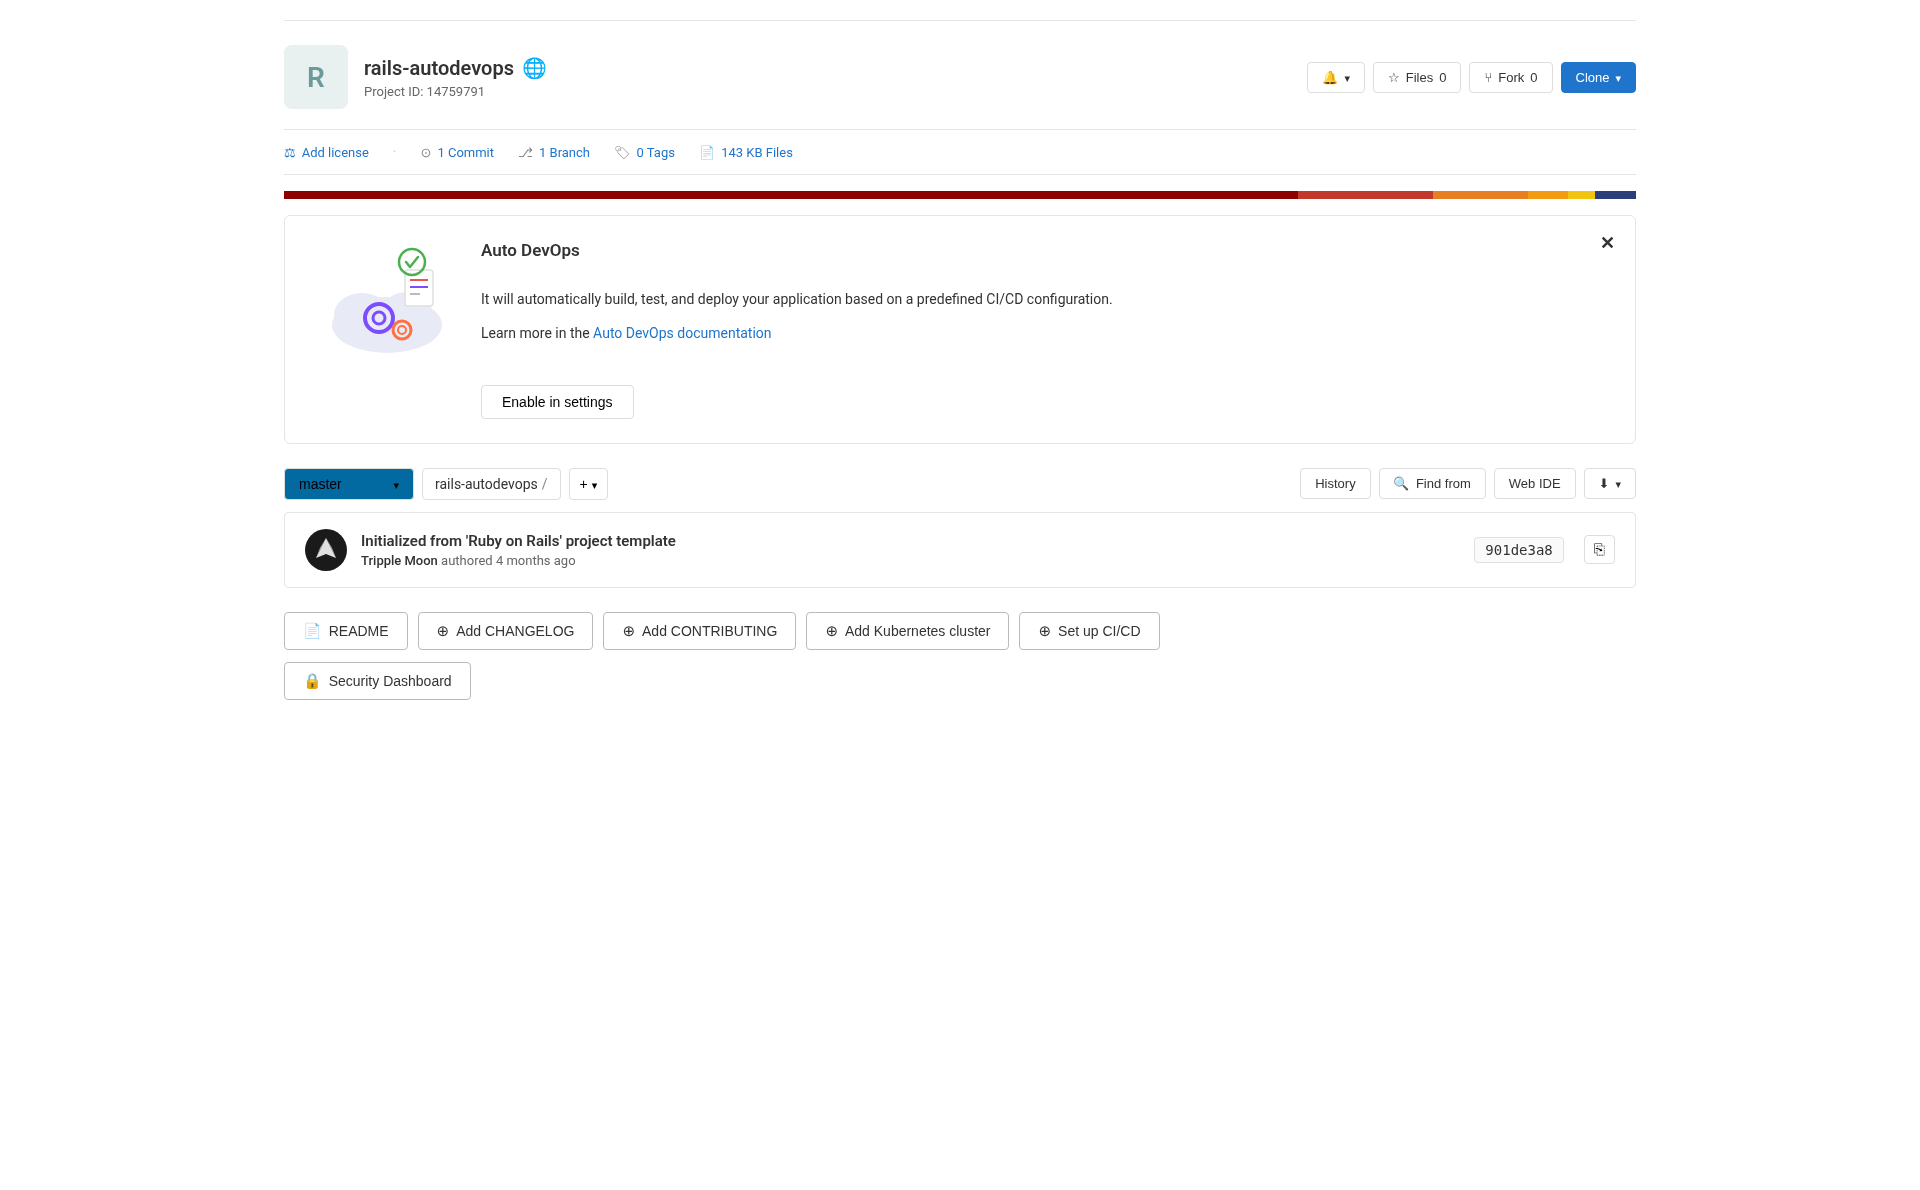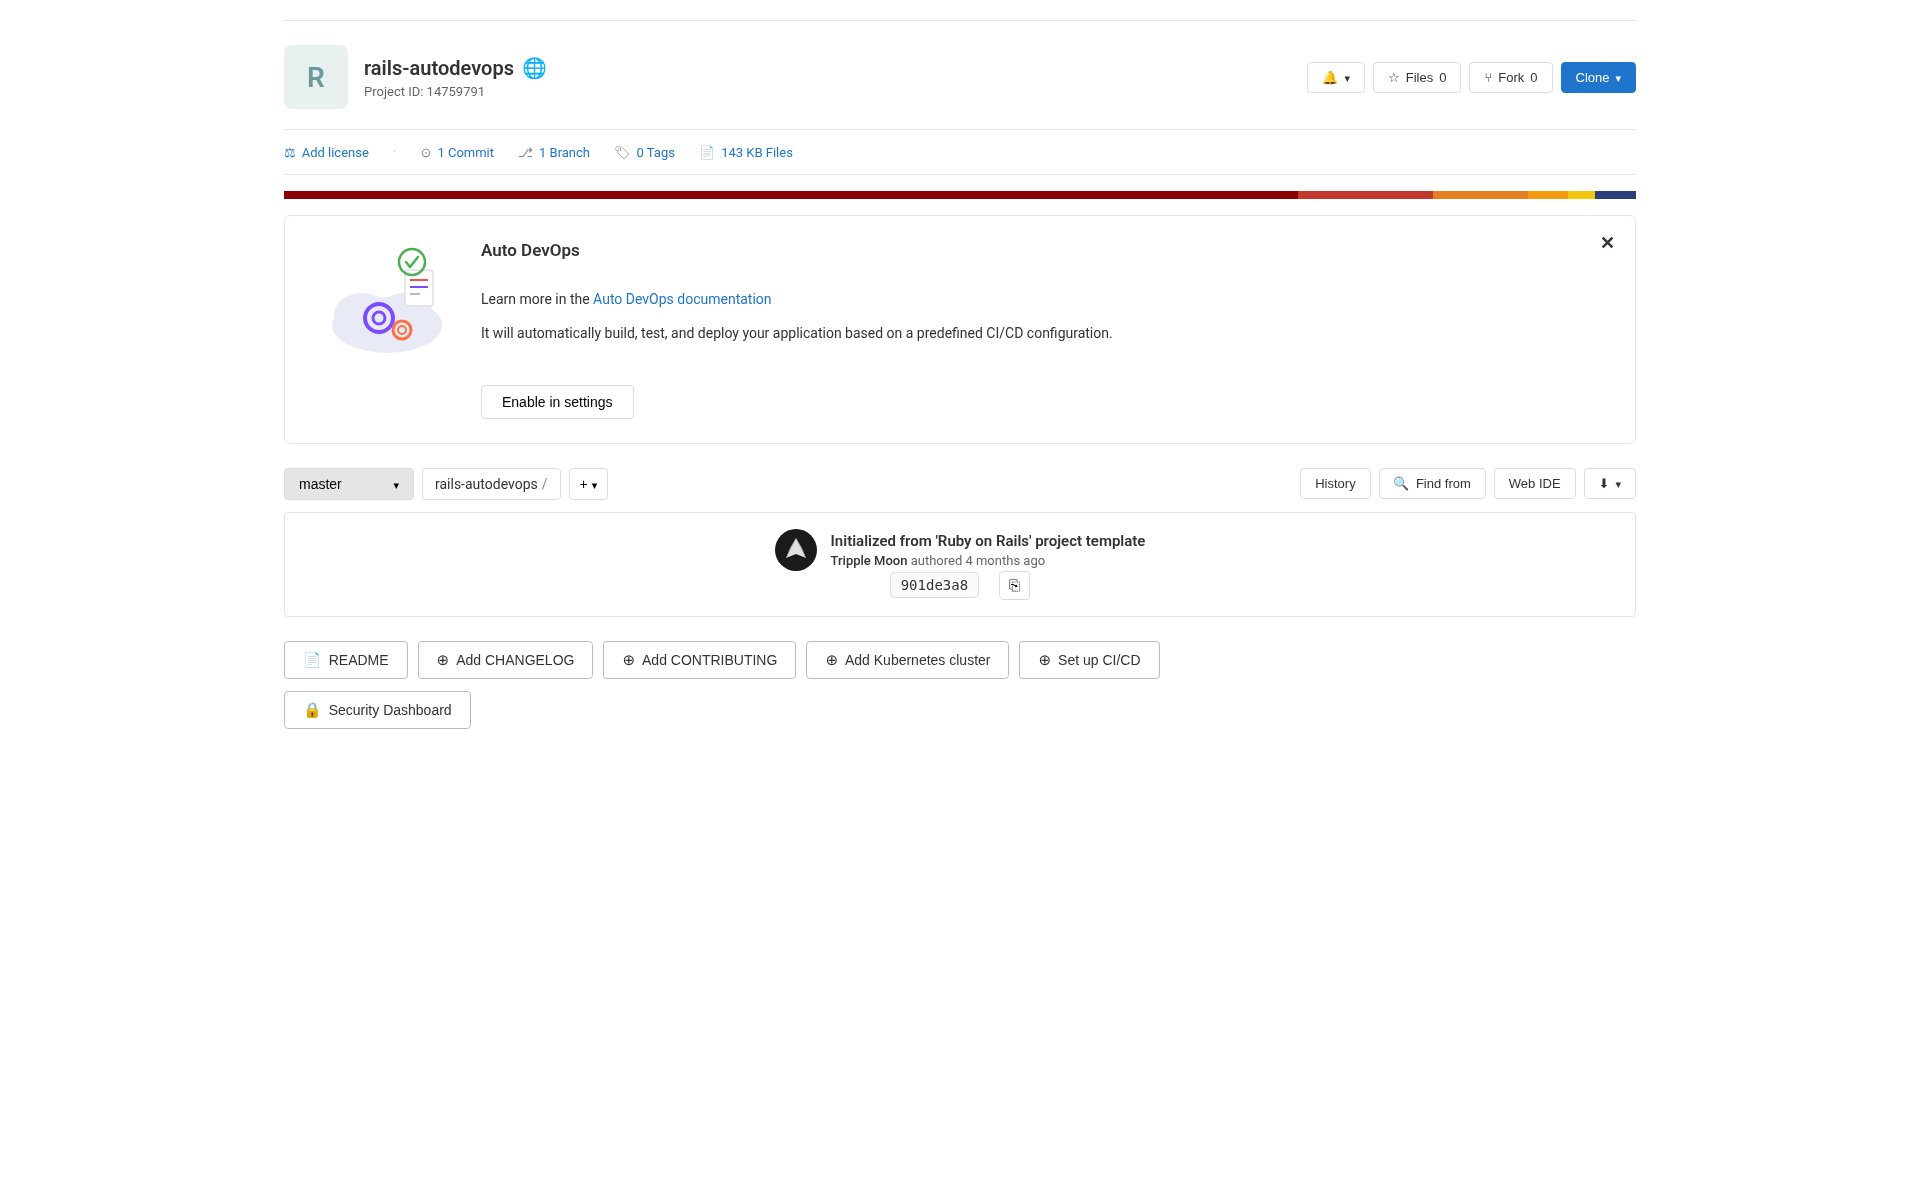--- a/index.html
+++ b/index.html
@@ -195,21 +195,21 @@
       gap: 8px;
     }
 
     .branch-select {
       display: flex;
       align-items: center;
       gap: 22px;
       padding: 7px 14px;
       border: 1px solid #ddd;
       border-radius: 4px;
-      background: #e5e5e5;
+      background: #0369a1;
       cursor: pointer;
       font-size: 14px;
       min-width: 130px;
     }
 
     .path-nav {
       display: flex;
       align-items: center;
       gap: 4px;
       padding: 7px 12px;
@@ -240,21 +240,20 @@
 
     
     .commit-row {
       border: 1px solid #e5e5e5;
       border-radius: 4px;
       padding: 16px 20px;
       display: flex;
       align-items: center;
       justify-content: space-between;
       margin-top: 12px;
-      flex-direction: column;
     }
 
     .commit-left {
       display: flex;
       align-items: center;
       gap: 14px;
     }
 
     .commit-avatar {
       width: 42px;
@@ -444,24 +443,24 @@
         <line x1="93" y1="54" x2="103" y2="54" stroke="#bbb" stroke-width="2"></line>
 
         <circle cx="95" cy="22" r="13" fill="none" stroke="#4caf50" stroke-width="2.5"></circle>
         <polyline points="89,22 93,27 101,17" fill="none" stroke="#4caf50" stroke-width="2.5" stroke-linecap="round" stroke-linejoin="round"></polyline>
       </svg>
     </div>
 
     <div class="banner-content">
       <h2>Auto DevOps</h2>
       <p>
-        <span>Learn more in the </span><a class="link">Auto DevOps documentation</a>
+        <span>It will automatically build, test, and deploy your application based on a predefined CI/CD configuration.</span>
       </p>
       <p>
-        <span>It will automatically build, test, and deploy your application based on a predefined CI/CD configuration.</span>
+        <span>Learn more in the </span><a class="link">Auto DevOps documentation</a>
       </p>
       <button class="btn-settings">
         <span>Enable in settings</span>
       </button>
     </div>
   </div>
 
   <div class="file-toolbar">
     <div class="file-toolbar-left">
       <button class="branch-select">

